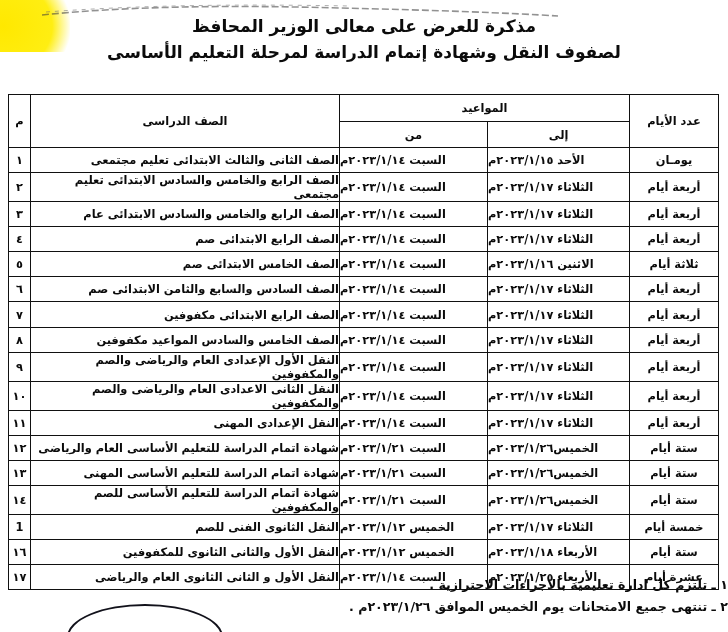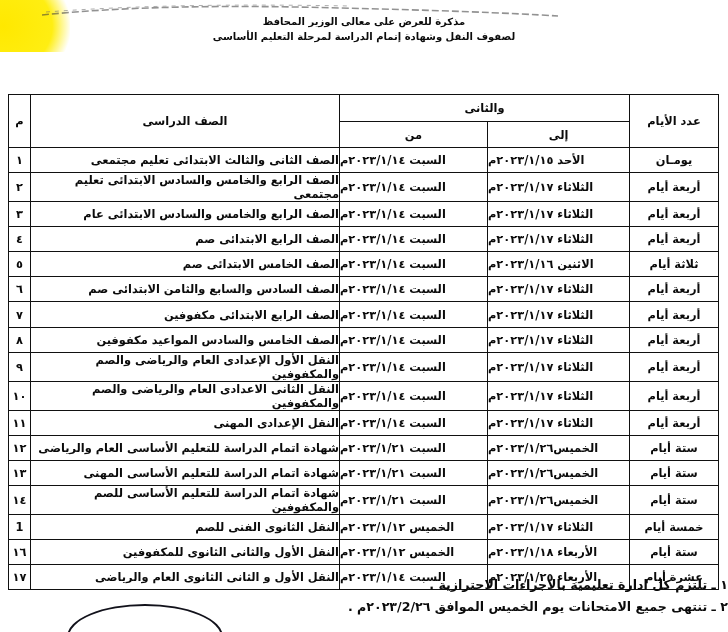--- a/index.html
+++ b/index.html
@@ -49,21 +49,21 @@
   
   #title-block {
     position: absolute;
     top: 14px;
     right: 0;
     left: 0;
     text-align: center;
     line-height: 1.52;
   }
   #title-block div {
-    font-size: 10px;
+    font-size: 17px;
     font-weight: bold;
     letter-spacing: .1px;
     white-space: nowrap;
   }
 
   
   #schedule-table {
     position: absolute;
     top: 94px;
     right: 9px;
@@ -136,21 +136,21 @@
   <colgroup>
     <col class="col-days">
       <col class="col-to">
       <col class="col-from">
       <col class="col-class">
       <col class="col-num">
   </colgroup>
   <thead>
     <tr>
       <th class="hdr-merge" rowspan="2">عدد الأيام</th>
-      <th colspan="2">والثانى</th>
+      <th colspan="2">المواعيد</th>
       <th class="hdr-merge" rowspan="2">الصف الدراسى</th>
       <th class="hdr-merge" rowspan="2">م</th>
     </tr>
     <tr>
       <th class="hdr-sub">إلى</th>
       <th class="hdr-sub">من</th>
     </tr>
   </thead>
   <tbody id="table-body">
       <tr>
@@ -270,16 +270,16 @@
         <td class="cell-to">الأربعاء ٢٠٢٣/١/٢٥م</td>
         <td class="cell-from">السبت ٢٠٢٣/١/١٤م</td>
         <td class="cell-class">النقل الأول و الثانى الثانوى العام والرياضى</td>
         <td class="cell-num">١٧</td>
       </tr>
     </tbody>
 </table>
 
 <div id="footer-notes">
   <div>١ ـ تلتزم كل ادارة تعليمية بالاجراءات الاحترازية .</div>
-  <div>٢ ـ تنتهى جميع الامتحانات يوم الخميس الموافق ٢٠٢٣/2/٢٦م .</div>
+  <div>٢ ـ تنتهى جميع الامتحانات يوم الخميس الموافق ٢٠٢٣/١/٢٦م .</div>
 </div>
 
 <div id="stamp-arc"></div>
 
 </body></html>

